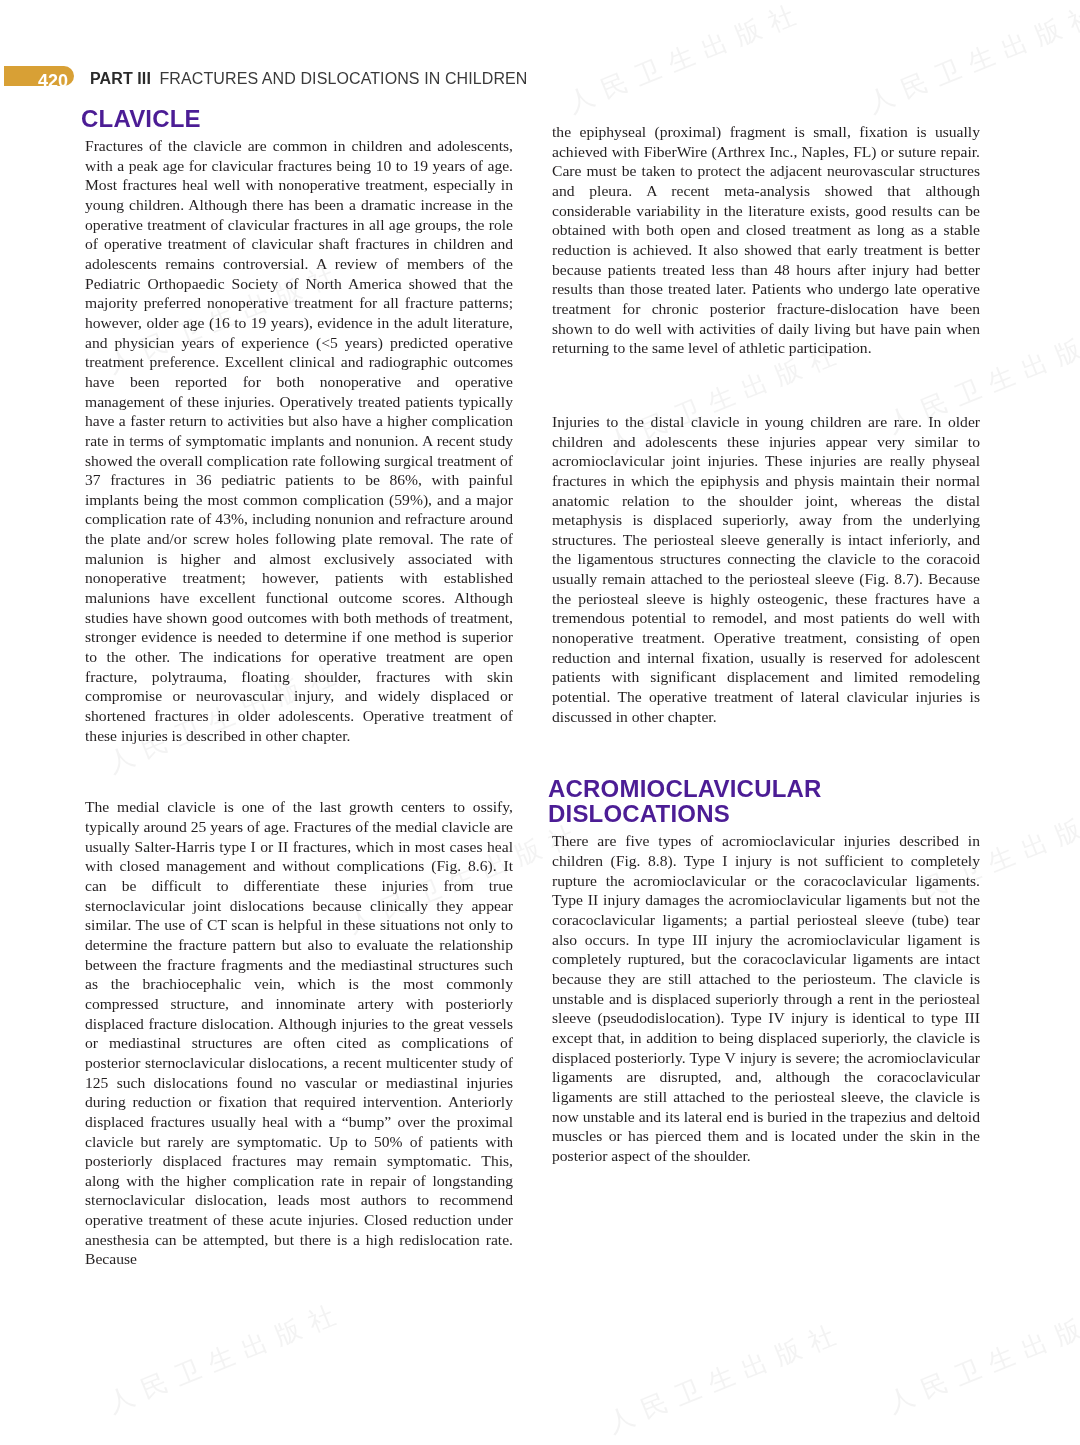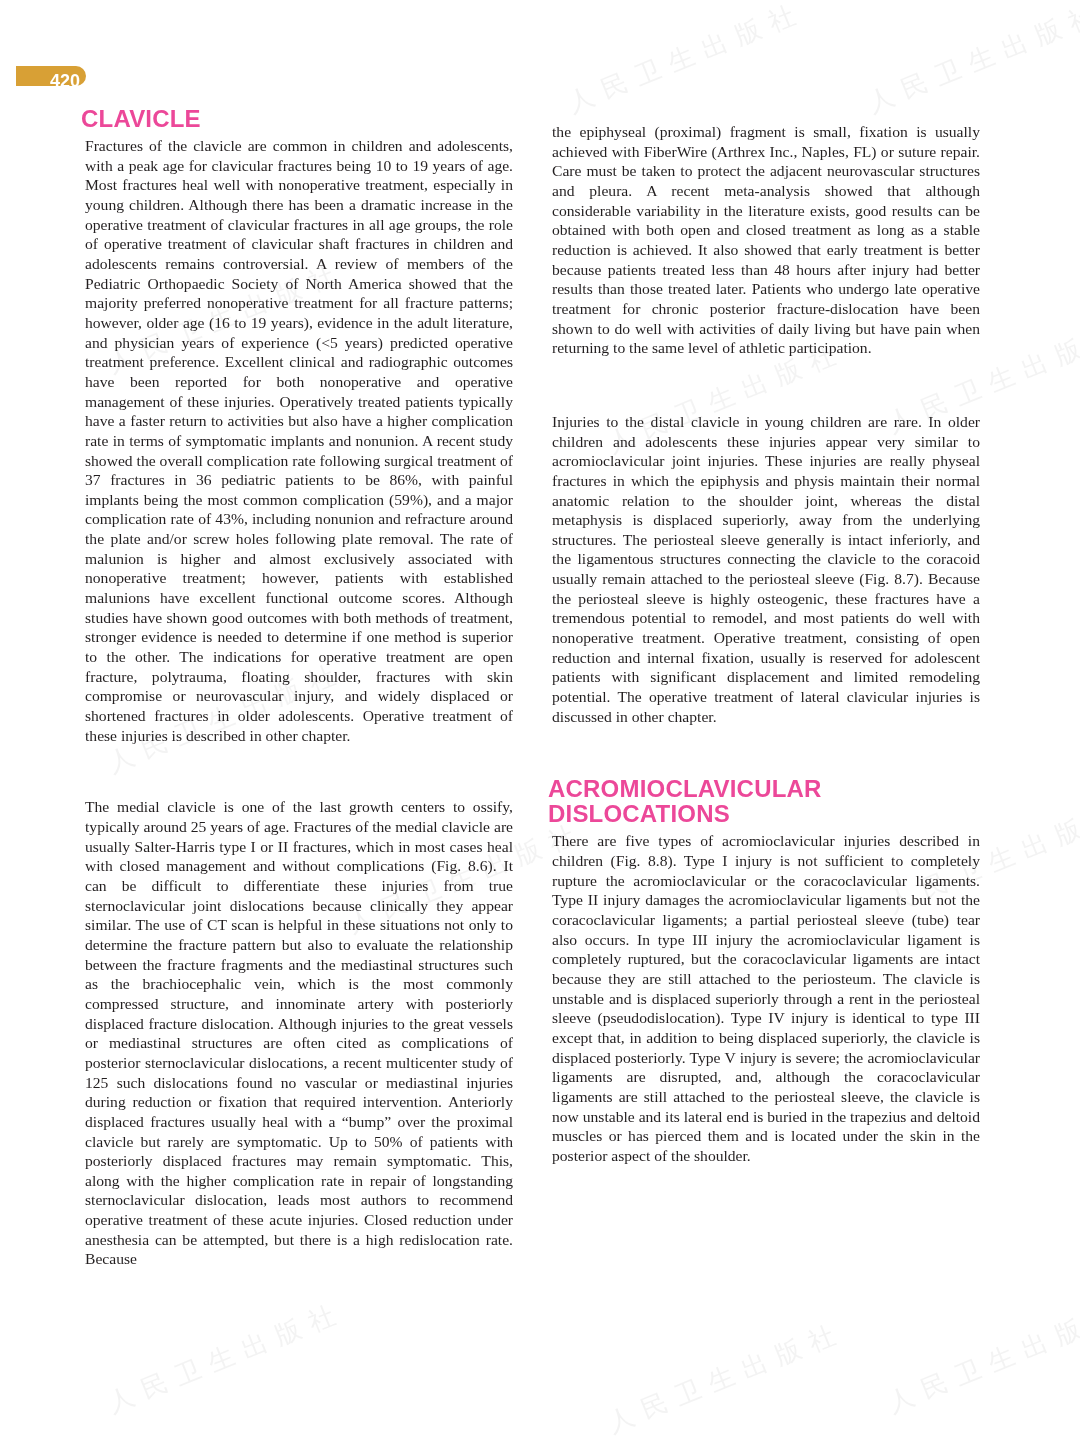--- a/index.html
+++ b/index.html
@@ -28,21 +28,21 @@
     }
     .header {
       position: absolute;
       top: 64px;
       left: 0;
       height: 32px;
       width: 1080px;
     }
     .page-tab {
       position: absolute;
-      left: 16px;
+      left: 4px;
       top: 2px;
       width: 70px;
       height: 20px;
       background: #d8a035;
       border-radius: 0 16px 16px 0;
       color: #ffffff;
       font-family: "Liberation Sans", "DejaVu Sans", sans-serif;
       font-weight: bold;
       font-size: 18px;
       line-height: 30px;
@@ -67,21 +67,21 @@
     .column {
       position: absolute;
       top: 106px;
       width: 436px;
     }
     .col-left { left: 81px; }
     .col-right { left: 548px; top: 118px; }
     h2 {
       font-family: "Liberation Sans", "DejaVu Sans", sans-serif;
       font-weight: bold;
-      color: #ec4899;
+      color: #4c1d95;
       font-size: 24px;
       line-height: 25px;
       margin: 0 0 5px 0;
       letter-spacing: 0.2px;
     }
     p {
       margin: 4px;
       font-size: 15.6px;
       line-height: 19.65px;
       text-align: justify;
@@ -103,20 +103,24 @@
 <div class="watermark" style="left:880px; top:840px;">人民卫生出版社</div>
 <div class="watermark" style="left:340px; top:860px;">人民卫生出版社</div>
 <div class="watermark" style="left:100px; top:1340px;">人民卫生出版社</div>
 <div class="watermark" style="left:600px; top:1360px;">人民卫生出版社</div>
 <div class="watermark" style="left:880px; top:1340px;">人民卫生出版社</div>
 
 <div class="header">
   <div class="page-tab">
     <span>420</span>
   </div>
+  <div class="running-head">
+    <span class="part">PART III</span>
+    <span>FRACTURES AND DISLOCATIONS IN CHILDREN</span>
+  </div>
 </div>
 
 <div class="column col-left">
   <section>
     <h2>CLAVICLE</h2>
     <p>Fractures of the clavicle are common in children and adolescents, with a peak age for clavicular fractures being 10 to 19 years of age. Most fractures heal well with nonoperative treatment, especially in young children. Although there has been a dramatic increase in the operative treatment of clavicular fractures in all age groups, the role of operative treatment of clavicular shaft fractures in children and adolescents remains controversial. A review of members of the Pediatric Orthopaedic Society of North America showed that the majority preferred nonoperative treatment for all fracture patterns; however, older age (16 to 19 years), evidence in the adult literature, and physician years of experience (&lt;5 years) predicted operative treatment preference. Excellent clinical and radiographic outcomes have been reported for both nonoperative and operative management of these injuries. Operatively treated patients typically have a faster return to activities but also have a higher complication rate in terms of symptomatic implants and nonunion. A recent study showed the overall complication rate following surgical treatment of 37 fractures in 36 pediatric patients to be 86%, with painful implants being the most common complication (59%), and a major complication rate of 43%, including nonunion and refracture around the plate and/or screw holes following plate removal. The rate of malunion is higher and almost exclusively associated with nonoperative treatment; however, patients with established malunions have excellent functional outcome scores. Although studies have shown good outcomes with both methods of treatment, stronger evidence is needed to determine if one method is superior to the other. The indications for operative treatment are open fracture, polytrauma, floating shoulder, fractures with skin compromise or neurovascular injury, and widely displaced or shortened fractures in older adolescents. Operative treatment of these injuries is described in other chapter.</p>
   </section>
   <div class="gap-large"></div>
   <section>
     <p>The medial clavicle is one of the last growth centers to ossify, typically around 25 years of age. Fractures of the medial clavicle are usually Salter-Harris type I or II fractures, which in most cases heal with closed management and without complications (Fig. 8.6). It can be difficult to differentiate these injuries from true sternoclavicular joint dislocations because clinically they appear similar. The use of CT scan is helpful in these situations not only to determine the fracture pattern but also to evaluate the relationship between the fracture fragments and the mediastinal structures such as the brachiocephalic vein, which is the most commonly compressed structure, and innominate artery with posteriorly displaced fracture dislocation. Although injuries to the great vessels or mediastinal structures are often cited as complications of posterior sternoclavicular dislocations, a recent multicenter study of 125 such dislocations found no vascular or mediastinal injuries during reduction or fixation that required intervention. Anteriorly displaced fractures usually heal with a “bump” over the proximal clavicle but rarely are symptomatic. Up to 50% of patients with posteriorly displaced fractures may remain symptomatic. This, along with the higher complication rate in repair of longstanding sternoclavicular dislocation, leads most authors to recommend operative treatment of these acute injuries. Closed reduction under anesthesia can be attempted, but there is a high redislocation rate. Because</p>

